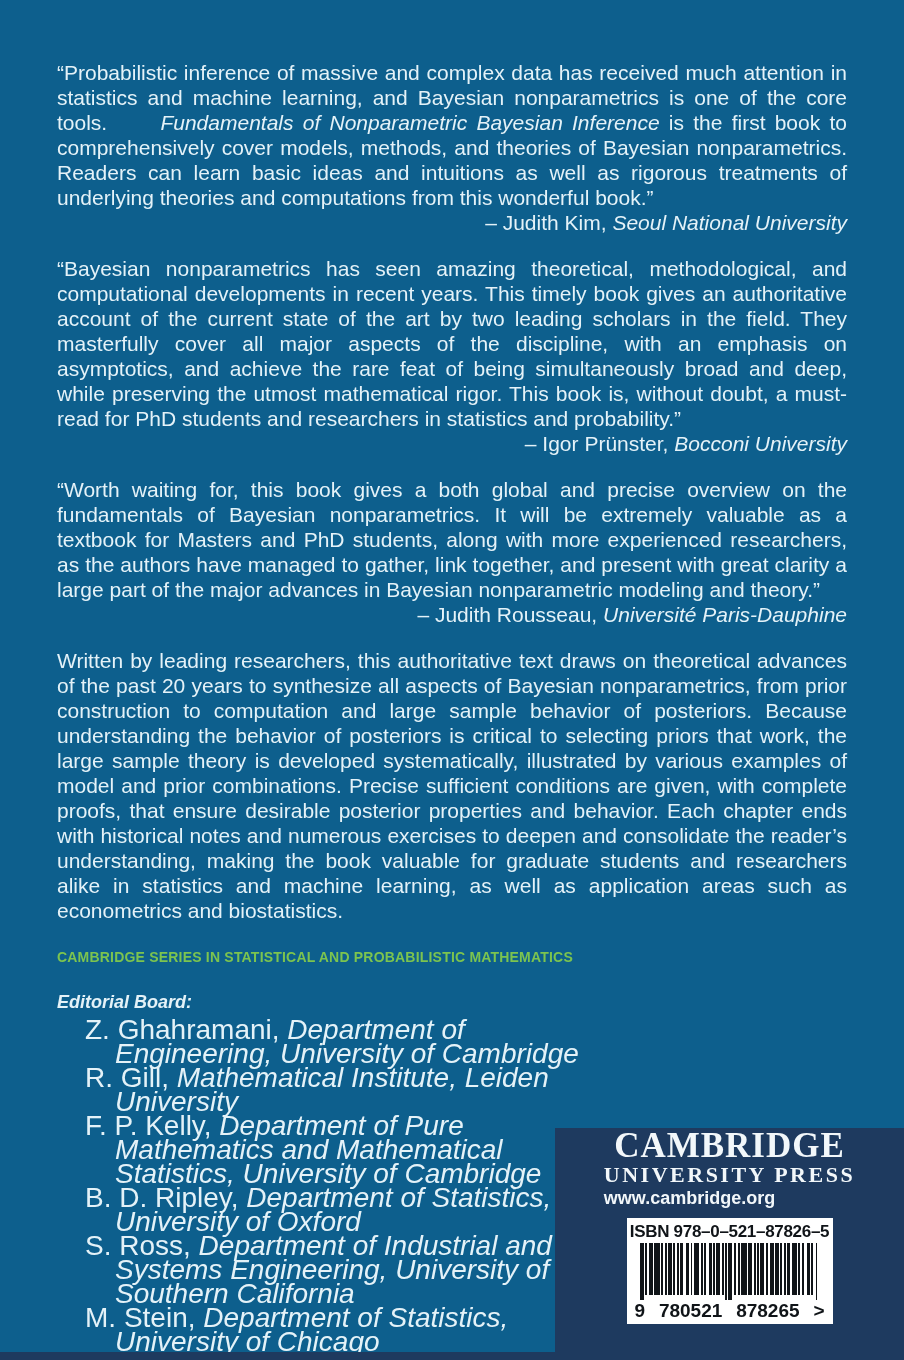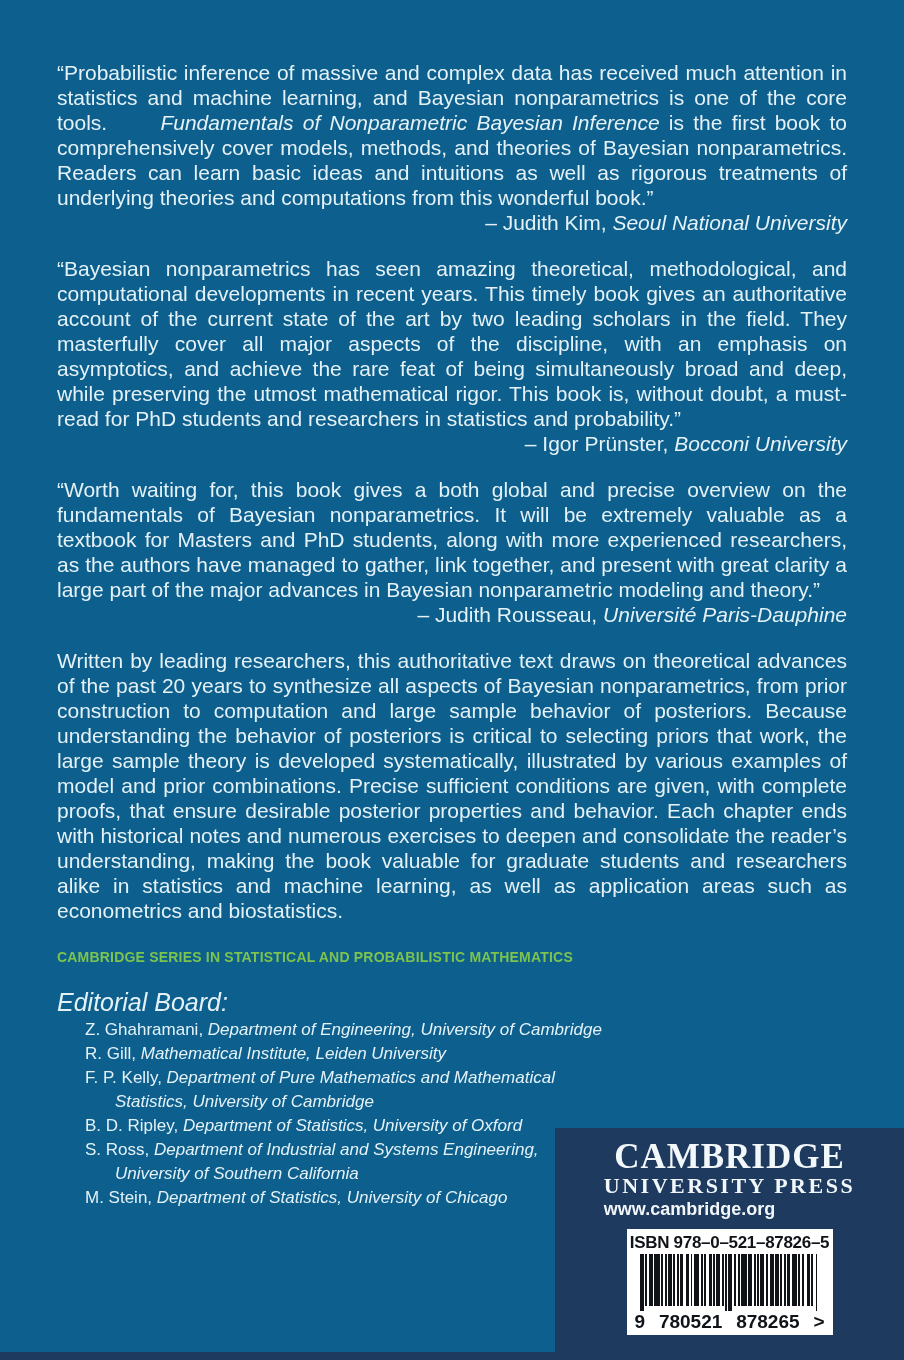--- a/index.html
+++ b/index.html
@@ -19,28 +19,28 @@
   .quote{margin:0 0 21px 0;}
   .quote-text{margin:0;font-size:21px;line-height:25px;text-align:justify;}
   .attribution{margin:0;font-size:21px;line-height:25px;text-align:right;}
   .attribution em{}
   .quote-text em{font-style:italic;margin-left:44px;}
   .description{margin:0 0 22px 0;font-size:21px;line-height:25px;text-align:justify;}
   .series-heading{
     margin:0 0 20px 0;font-size:14px;line-height:25px;font-weight:700;
     color:var(--green);letter-spacing:0.2px;
   }
-  .board-label{margin:0 0 3px 0;font-size:25px;line-height:25px;font-style:italic;font-weight:400;}
-  .board-list{list-style:none;margin:0;padding:0;max-width:555px;font-size:17px;line-height:24px;}
+  .board-label{margin:0 0 3px 0;font-size:18px;line-height:25px;font-style:italic;font-weight:700;}
+  .board-list{list-style:none;margin:0;padding:0;max-width:555px;font-size:28px;line-height:24px;}
   .board-list li{padding-left:58px;text-indent:-30px;}
   .board-list em{font-style:italic;}
   .publisher-panel{
     position:absolute;left:555px;top:1128px;width:349px;height:232px;
     background:var(--navy);box-sizing:border-box;
-    display:flex;flex-direction:column;align-items:center;padding-top:11px;
+    display:flex;flex-direction:column;align-items:center;
   }
   .logo{display:flex;flex-direction:column;align-items:center;color:#f2f7fa;}
   .logo-name{font-family:"Liberation Serif",serif;font-size:35px;line-height:36px;font-weight:700;letter-spacing:1px;}
   .logo-sub{font-family:"Liberation Serif",serif;font-size:22px;line-height:21px;font-weight:700;letter-spacing:2.5px;}
   .logo-url{font-size:18px;line-height:23px;font-weight:700;margin-top:2px;align-self:flex-start;}
   .barcode-box{
     margin-top:8px;width:206px;height:106px;background:#ffffff;color:#101418;
     box-sizing:border-box;display:flex;flex-direction:column;align-items:center;
     padding:4px 8px 3px 8px;
   }

